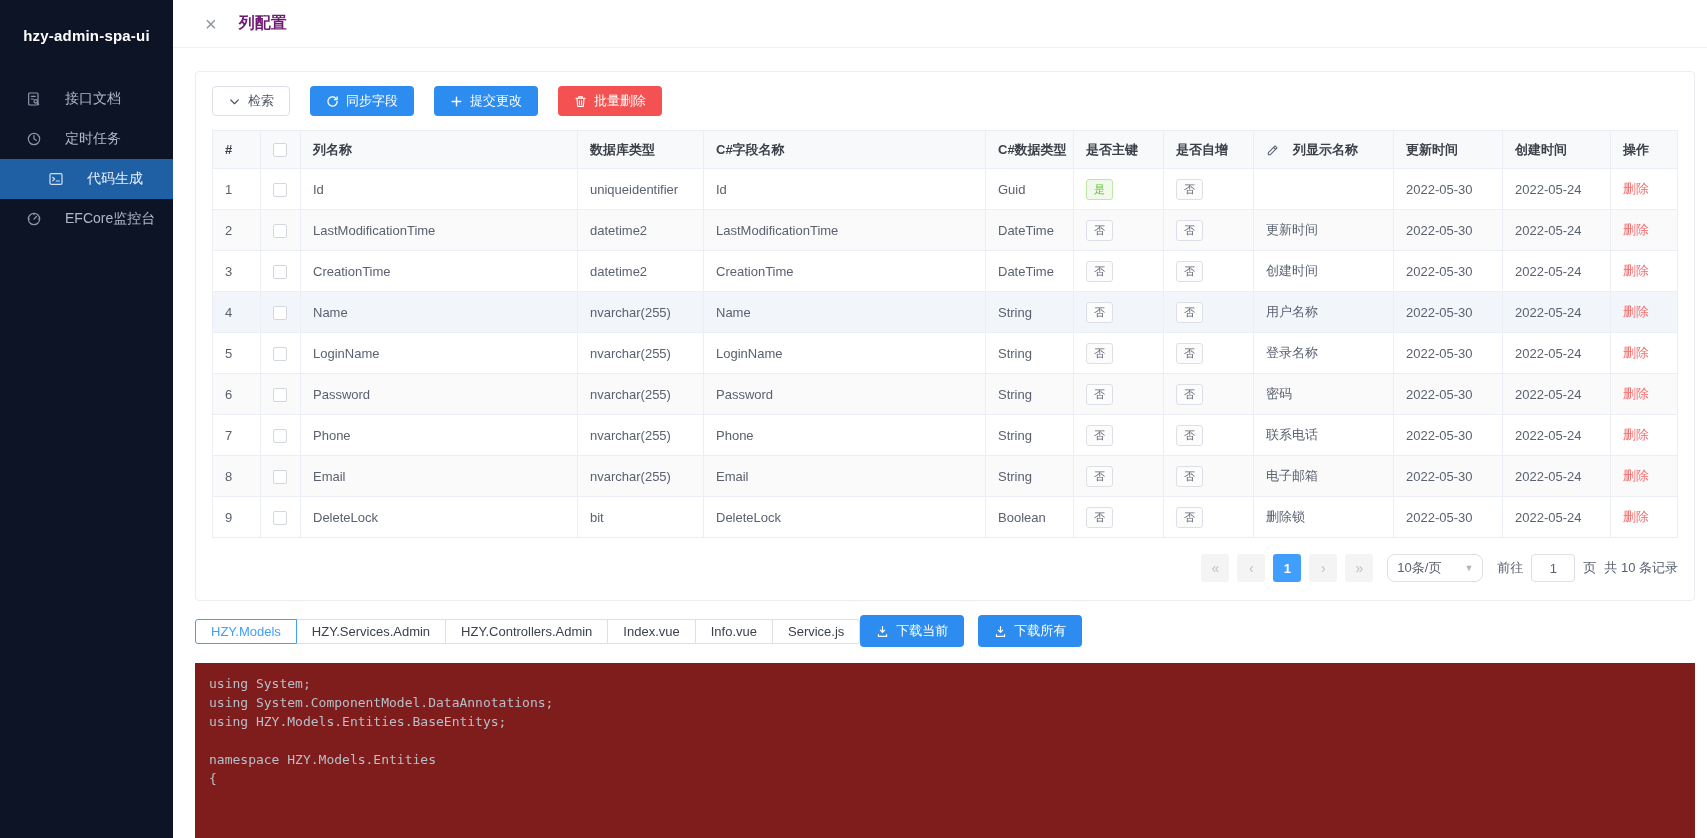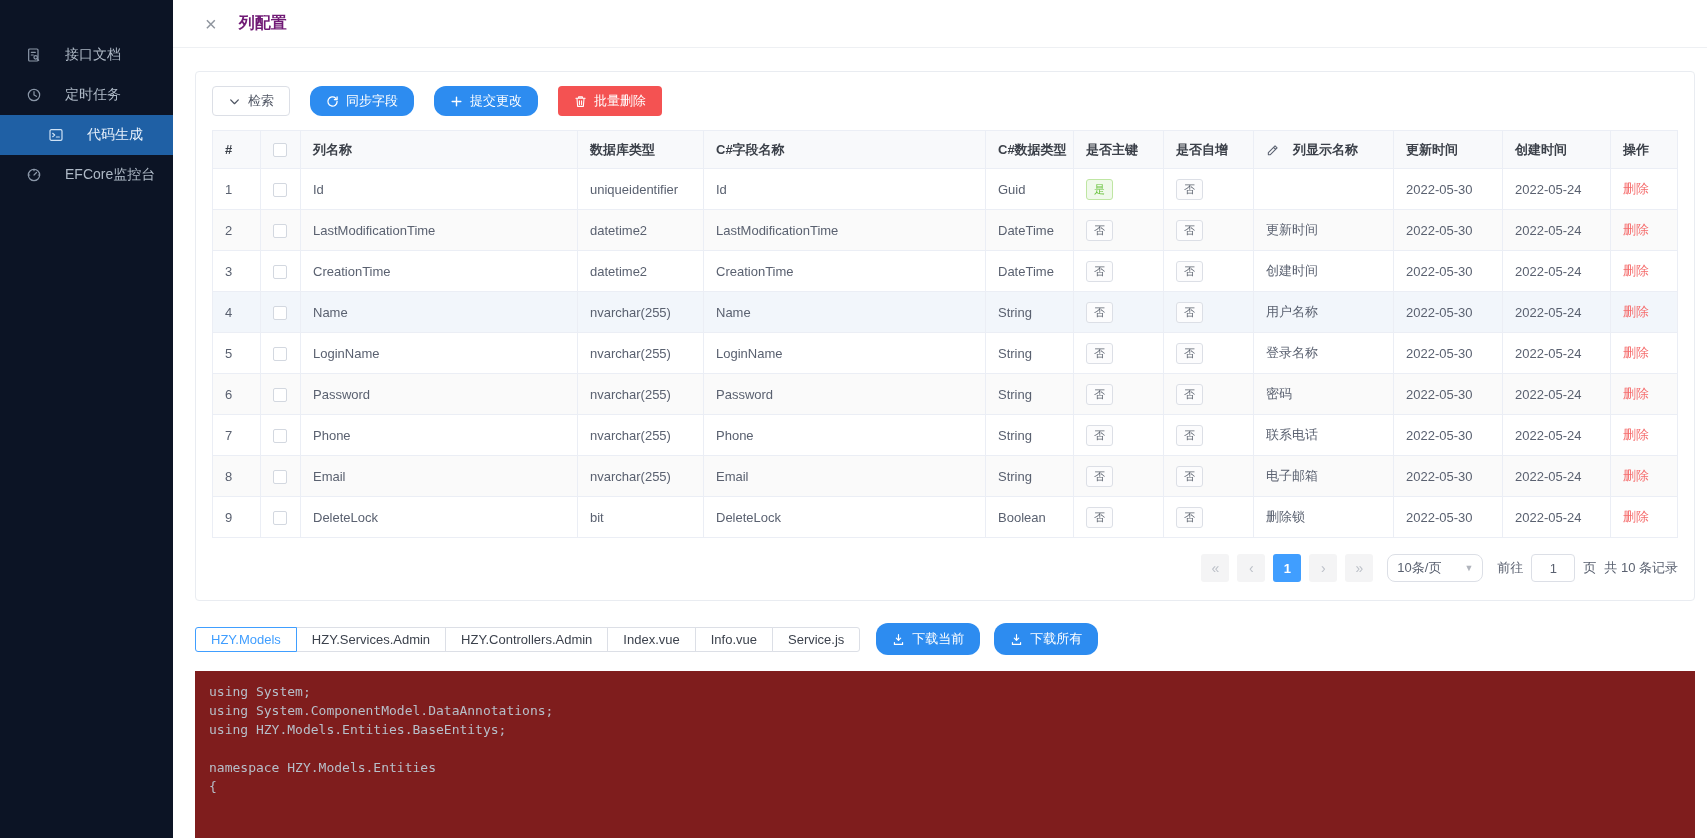--- a/index.html
+++ b/index.html
@@ -17,27 +17,27 @@
   .menu-item.active .mi-icon { color: #cfe2f5; }
   .mi-icon svg { width: 16px; height: 16px; }
 
   
   .main { flex: 1; display: flex; flex-direction: column; background: #fff; }
   .topbar { height: 48px; flex-shrink: 0; border-bottom: 1px solid #eef0f3; display: flex; align-items: center; padding-left: 32px; gap: 22px; }
   .close-x { font-size: 20px; color: #8f959e; cursor: pointer; line-height: 1; }
   .page-title { font-size: 16px; font-weight: bold; color: #701a75; font-family: Liberation Mono, monospace; }
 
   
-  .card { margin: 23px 17px 8px 22px; border: 1px solid #e9ecf1; border-radius: 4px; padding: 14px 16px 18px 16px; }
+  .card { margin: 23px 17px 0 22px; border: 1px solid #e9ecf1; border-radius: 4px; padding: 14px 16px 18px 16px; }
   .toolbar { display: flex; gap: 20px; margin-bottom: 14px; }
   .btn { height: 30px; display: inline-flex; align-items: center; gap: 7px; padding: 0 15px; border-radius: 4px; font-size: 13px; border: 1px solid transparent; cursor: pointer; background: #fff; font-family: inherit; }
   .btn .b-icon { display: inline-flex; }
   .btn .b-icon svg { width: 13px; height: 13px; }
   .btn-plain { border-color: #dcdfe6; color: #4e5462; }
-  .btn-primary { background: var(--primary, #2d8cf0); color: #fff; border-radius: 12px; }
+  .btn-primary { background: var(--primary, #2d8cf0); color: #fff; }
   .btn-danger { background: var(--danger, #f45252); color: #fff; }
 
   
   table { width: 100%; border-collapse: collapse; table-layout: fixed; font-size: 13px; }
   th, td { border: 1px solid #ebeef5; padding: 0 12px; text-align: left; overflow: hidden; white-space: nowrap; }
   th { height: 38px; background: #f8f9fb; color: #3b4049; font-weight: bold; }
   td { height: 41px; color: #5a6170; }
   tbody tr:nth-child(even) { background: #fafafa; }
   tbody tr:nth-child(4) { background: #f2f6fb; }
   .th-inner { display: flex; align-items: center; gap: 13px; }
@@ -57,31 +57,32 @@
   .pg-goto { margin-left: 6px; }
   .pg-input { width: 44px; height: 28px; border: 1px solid #dcdfe6; border-radius: 4px; text-align: center; font-size: 13px; color: #5a6170; font-family: inherit; }
 
   
   .tabs-row { display: flex; align-items: center; margin: 14px 17px 0 22px; flex-shrink: 0; }
   .tabs { display: flex; }
   .tab { height: 25px; display: flex; align-items: center; padding: 0 15px; border: 1px solid #dcdfe6; margin-left: -1px; background: #fff; font-size: 13px; color: #3c424d; cursor: pointer; position: relative; }
   .tab:first-child { margin-left: 0; border-radius: 3px 0 0 3px; }
   .tab:last-child { border-radius: 0 3px 3px 0; }
   .tab.active { color: var(--accent, #409eff); border-color: var(--accent, #409eff); z-index: 2; }
-  .tabs-row .btn { margin-left: 16px; height: 32px; }
+  .tabs-row .btn { height: 32px; }
   .tabs-row .btn + .btn { margin-left: 14px; }
 
   
   .code { margin: 16px 17px 0 22px; background: #7f1d1d; color: #b7bfc9; padding: 11px 14px; font-family: "DejaVu Sans Mono", "Liberation Mono", monospace; font-size: 13px; line-height: 19px; height: 220px; white-space: pre; overflow: hidden; }
 </style>
 </head>
 <body>
 
 <div class="app">
   <aside class="sidebar">
+    <div class="brand">hzy-admin-spa-ui</div>
     <nav class="menu" id="menu">
         <div class="menu-item">
           <span class="mi-icon">
             <svg viewBox="0 0 24 24" fill="none" stroke="currentColor" stroke-width="1.8" stroke-linejoin="round" stroke-linecap="round">
               <rect x="4" y="3" width="14" height="18" rx="1.5"></rect>
               <path d="M8 8h6M8 12h3"></path>
               <circle cx="14.5" cy="15.5" r="2.6"></circle>
               <path d="M16.5 17.5L19 20"></path>
             </svg>
           </span>

